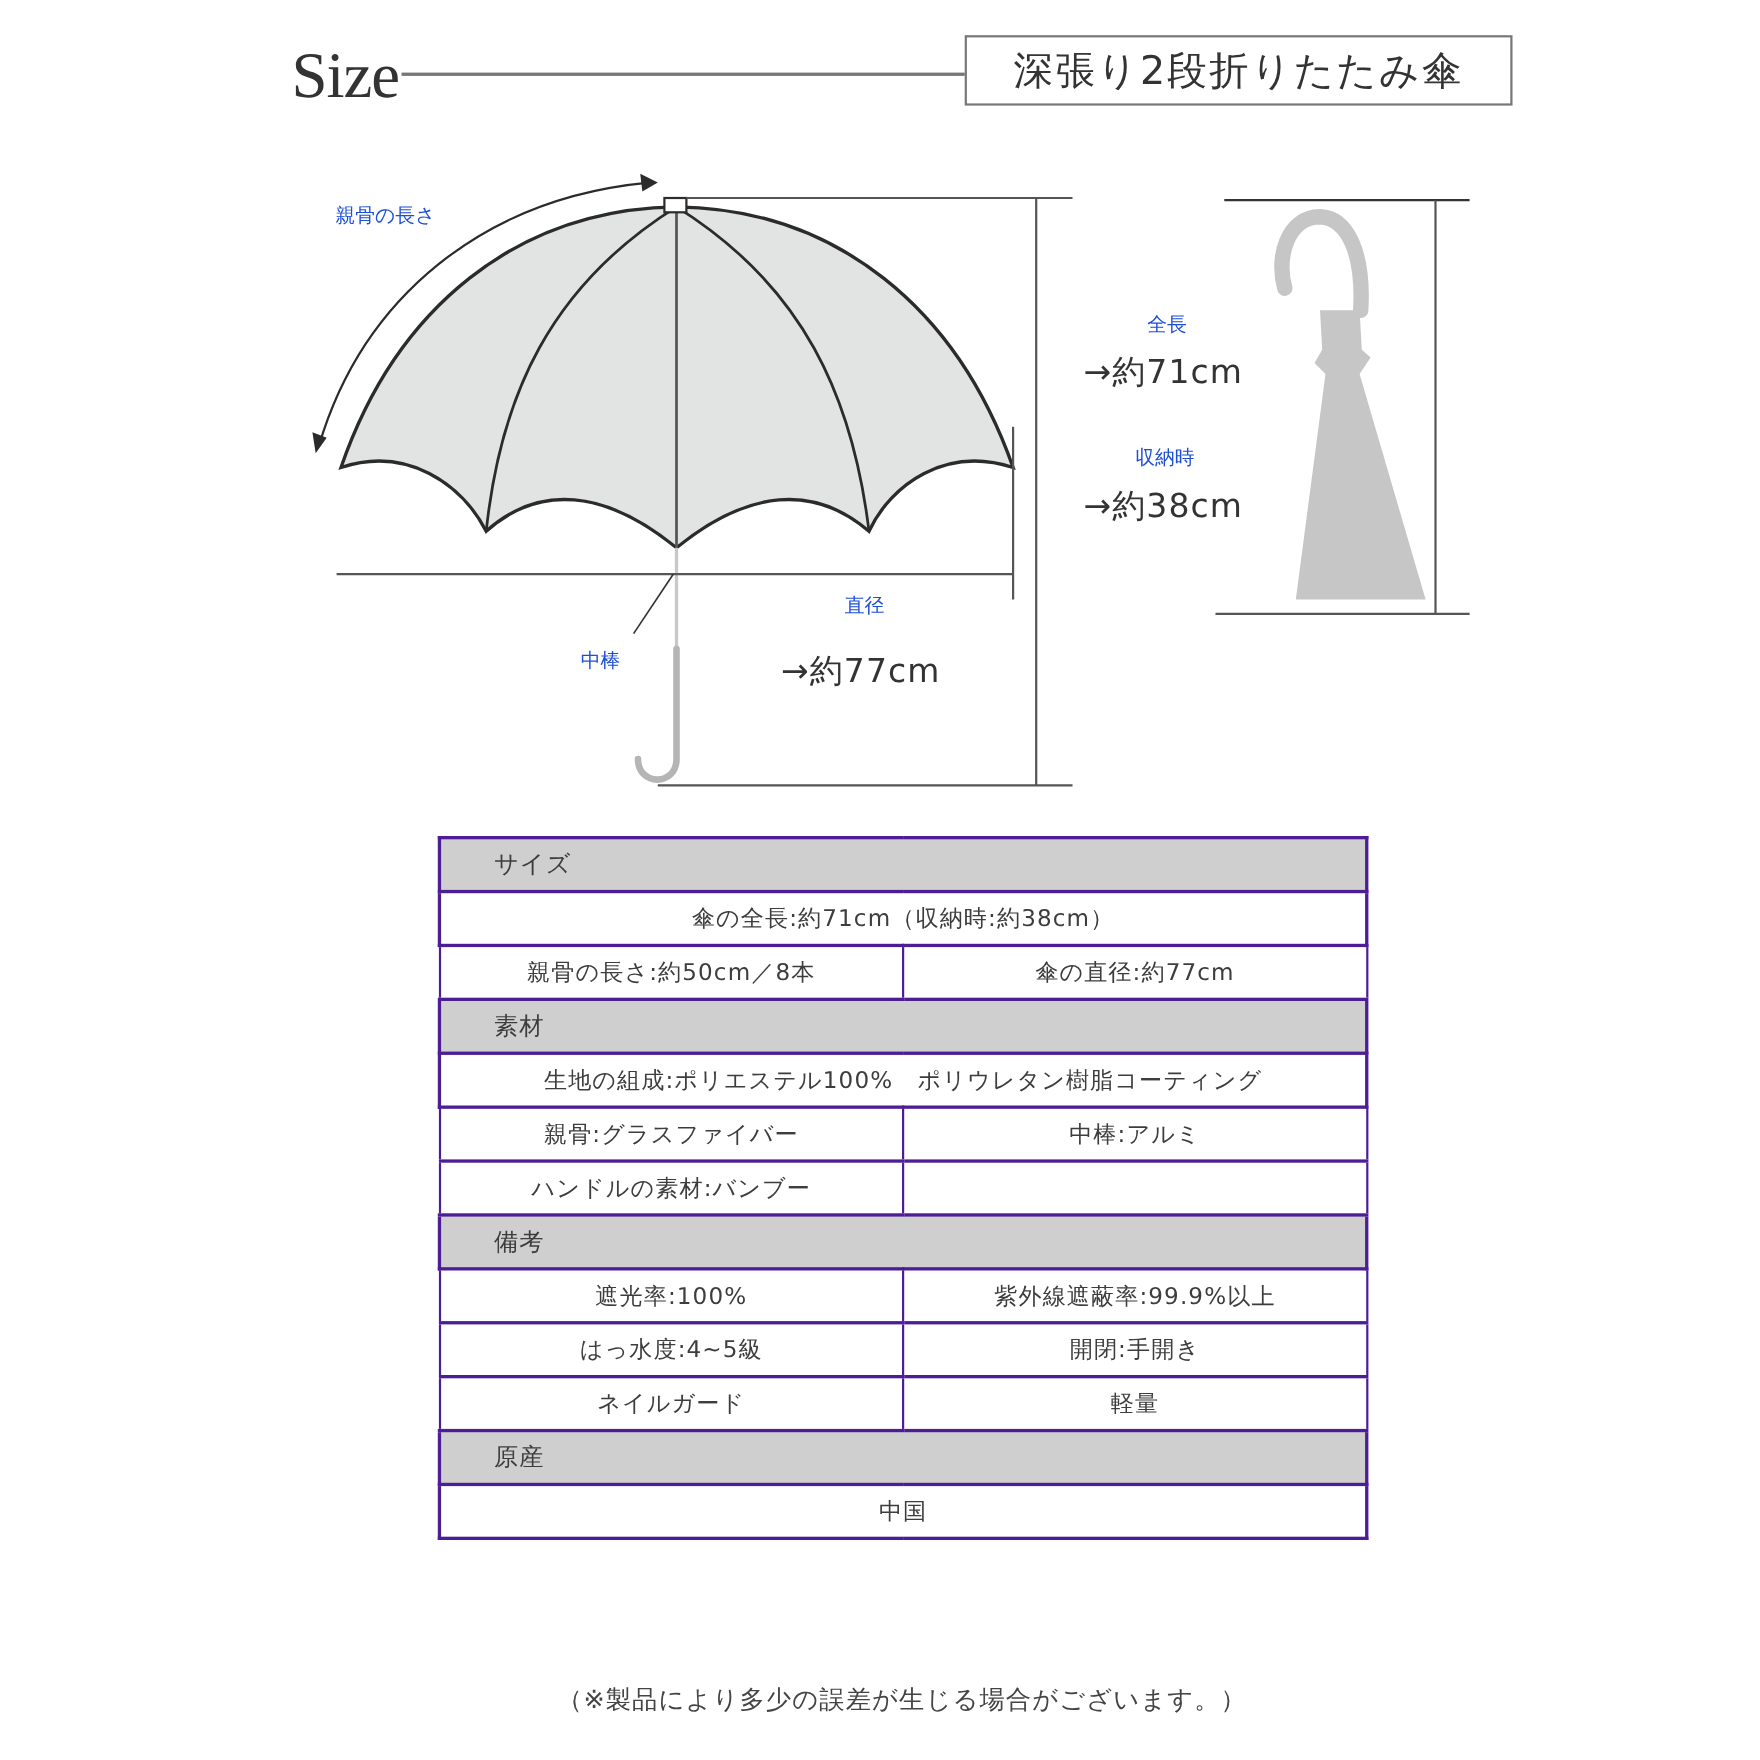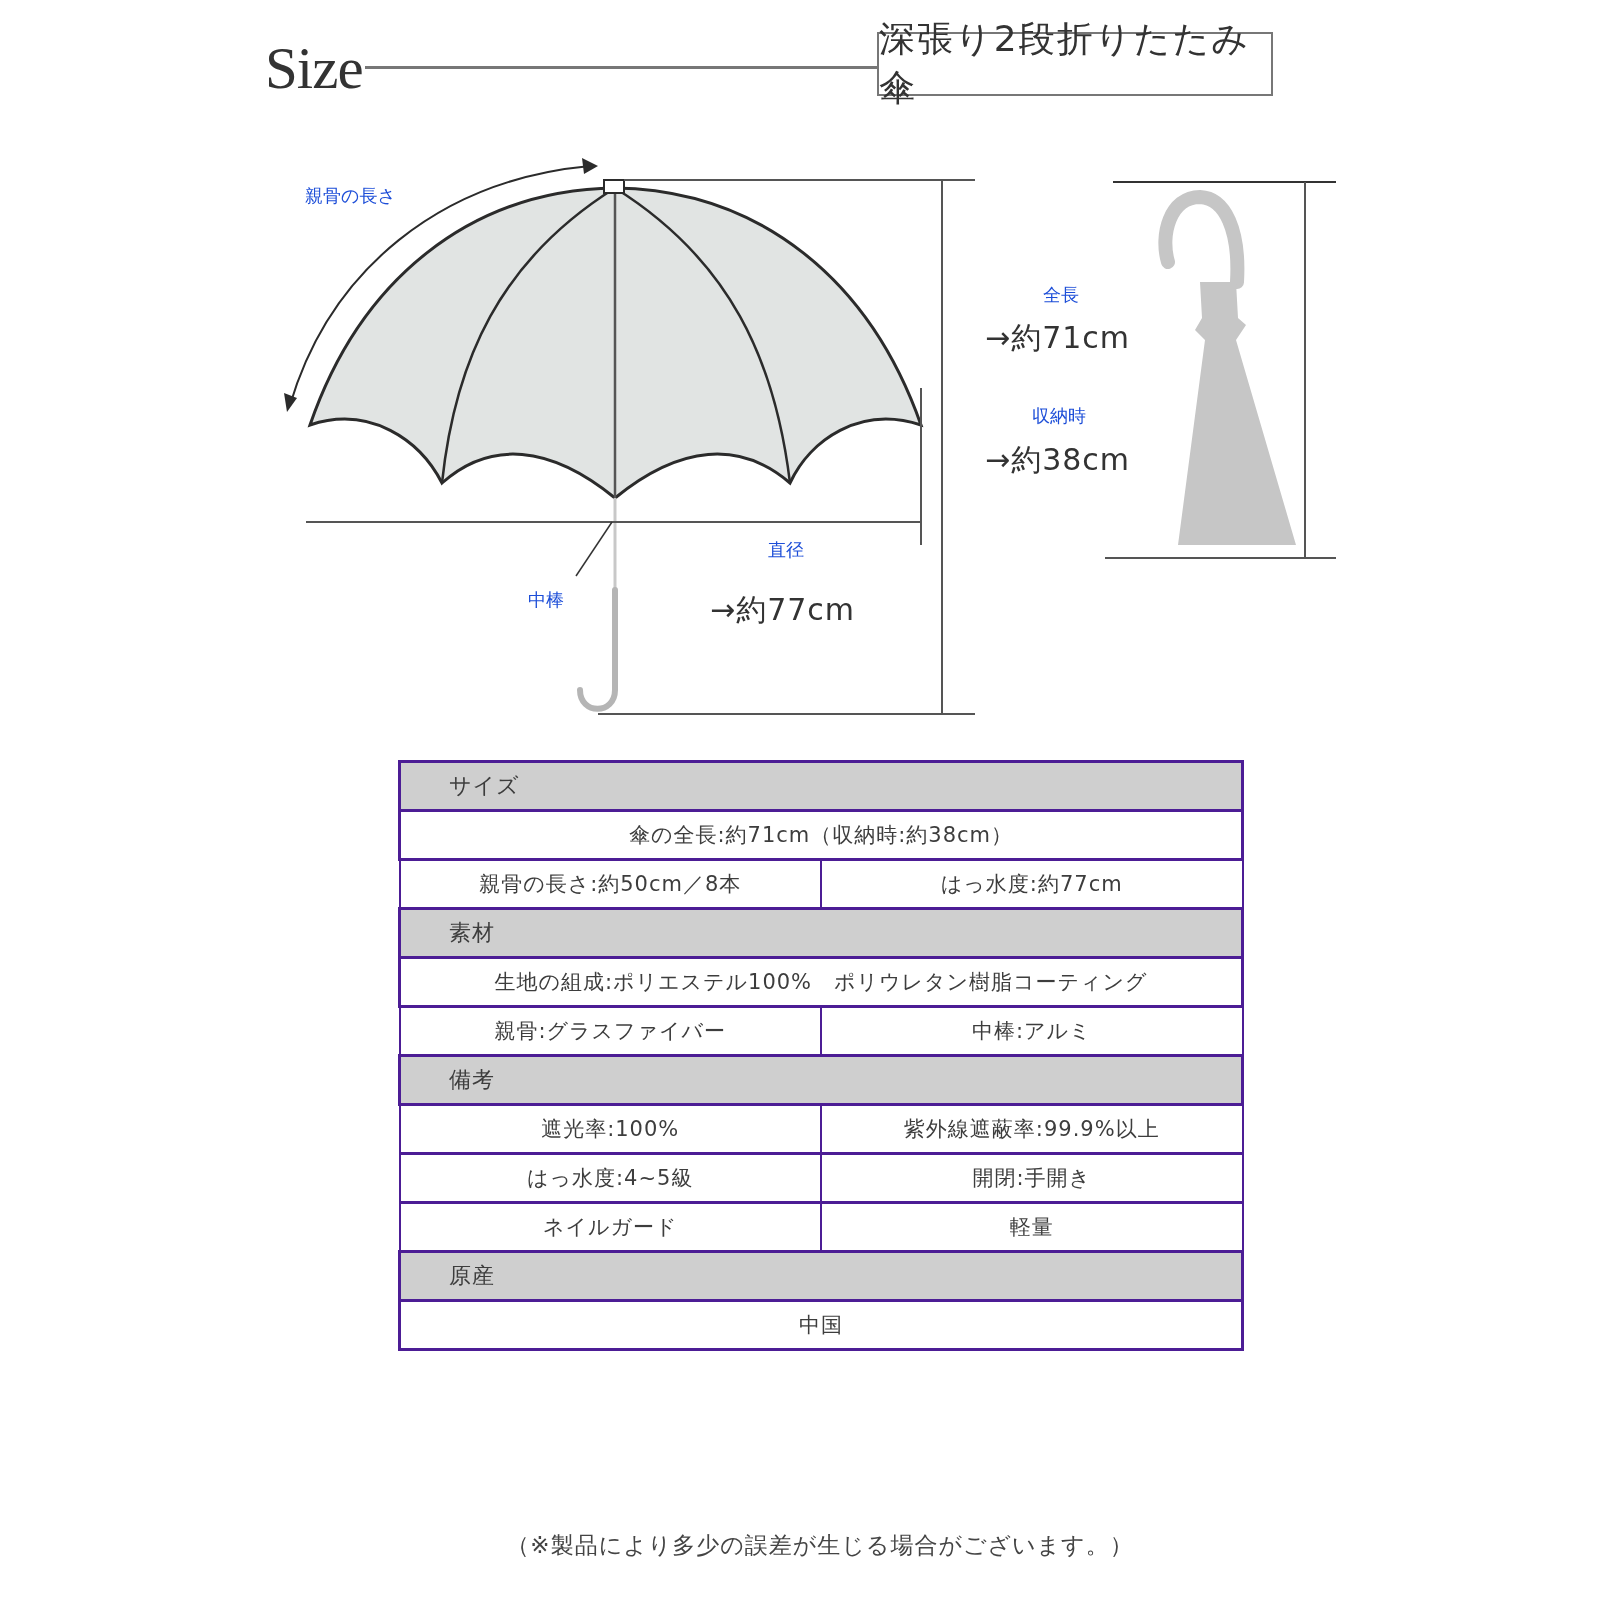--- a/index.html
+++ b/index.html
@@ -1,21 +1,21 @@
 <!DOCTYPE html>
 <html><head>
 <meta charset="utf-8">
 <style>
   html, body { margin: 0; padding: 0; background: #ffffff; }
   body { width: 1600px; height: 1600px; position: relative; overflow: hidden;
          font-family: "DejaVu Sans", sans-serif; color: #3a3a3a; }
   .abs { position: absolute; }
   .size-title { left: 265px; top: 34px; font-family: "Liberation Serif", serif; font-size: 59px; color: #333; letter-spacing: -1px; }
   .size-line { left: 365px; top: 66px; width: 512px; height: 3px; background: #777; }
-  .name-box { left: 877px; top: 32px; width: 396px; height: 64px; border: 2px solid #777; box-sizing: border-box;
+  .name-box { left: 877px; top: 32px; width: 498px; height: 64px; border: 2px solid #777; box-sizing: border-box;
               display: flex; align-items: center; justify-content: center; font-size: 36px; color: #333; letter-spacing: 2px; }
   .diagram { left: 0; top: 0; width: 1600px; height: 740px; }
   .lbl { font-size: 18px; color: #1d4ed8; }
   .meas { font-size: 30px; color: #333; letter-spacing: 1px; }
   table.spec { position: absolute; left: 398px; top: 760px; width: 846px; border-collapse: collapse; }
   table.spec td { border: 3px solid #4c1d95; height: 46px; text-align: center; font-size: 21px; color: #3d3d3d; padding: 0; letter-spacing: 1px; }
   table.spec tr.sec td { background: #cfcfcf; text-align: left; padding-left: 48px; font-size: 22px; }
   table.spec td.half { width: 50%; border-left-width: 2px; border-right-width: 2px; }
   .note { left: 0; width: 1640px; top: 1530px; text-align: center; font-size: 23px; color: #444; letter-spacing: 1px; }
 </style>
@@ -77,32 +77,36 @@
 <table class="spec">
   <tbody>
     <tr class="sec">
         <td colspan="2">サイズ</td>
       </tr>
     <tr>
         <td colspan="2">傘の全長:約71cm（収納時:約38cm）</td>
       </tr>
     <tr>
       <td class="half">親骨の長さ:約50cm／8本</td>
-      <td class="half">はっ水度:約77cm</td>
+      <td class="half">傘の直径:約77cm</td>
     </tr>
 
     <tr class="sec">
         <td colspan="2">素材</td>
       </tr>
     <tr>
         <td colspan="2">生地の組成:ポリエステル100%　ポリウレタン樹脂コーティング</td>
       </tr>
     <tr>
       <td class="half">親骨:グラスファイバー</td>
       <td class="half">中棒:アルミ</td>
+    </tr>
+    <tr>
+      <td class="half">ハンドルの素材:バンブー</td>
+      <td class="half"></td>
     </tr>
 
     <tr class="sec">
         <td colspan="2">備考</td>
       </tr>
     <tr>
       <td class="half">遮光率:100%</td>
       <td class="half">紫外線遮蔽率:99.9%以上</td>
     </tr>
     <tr>

